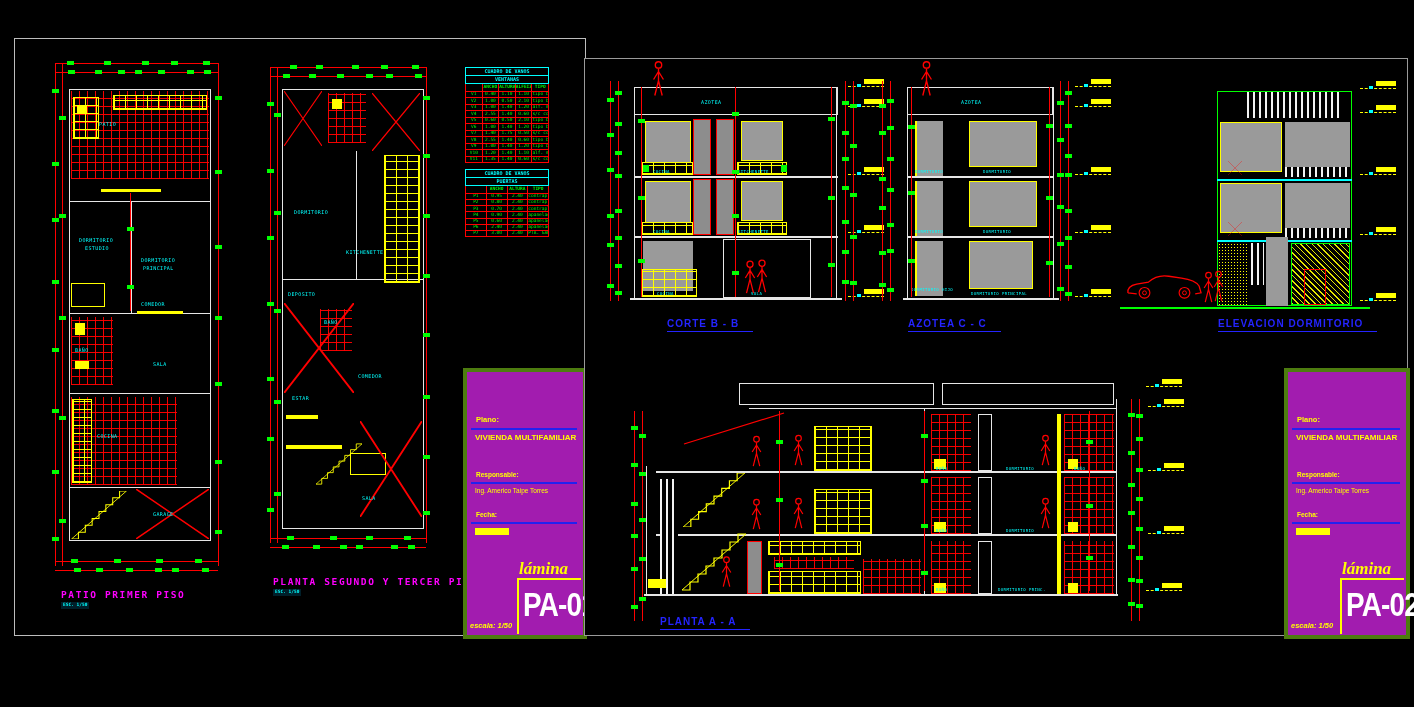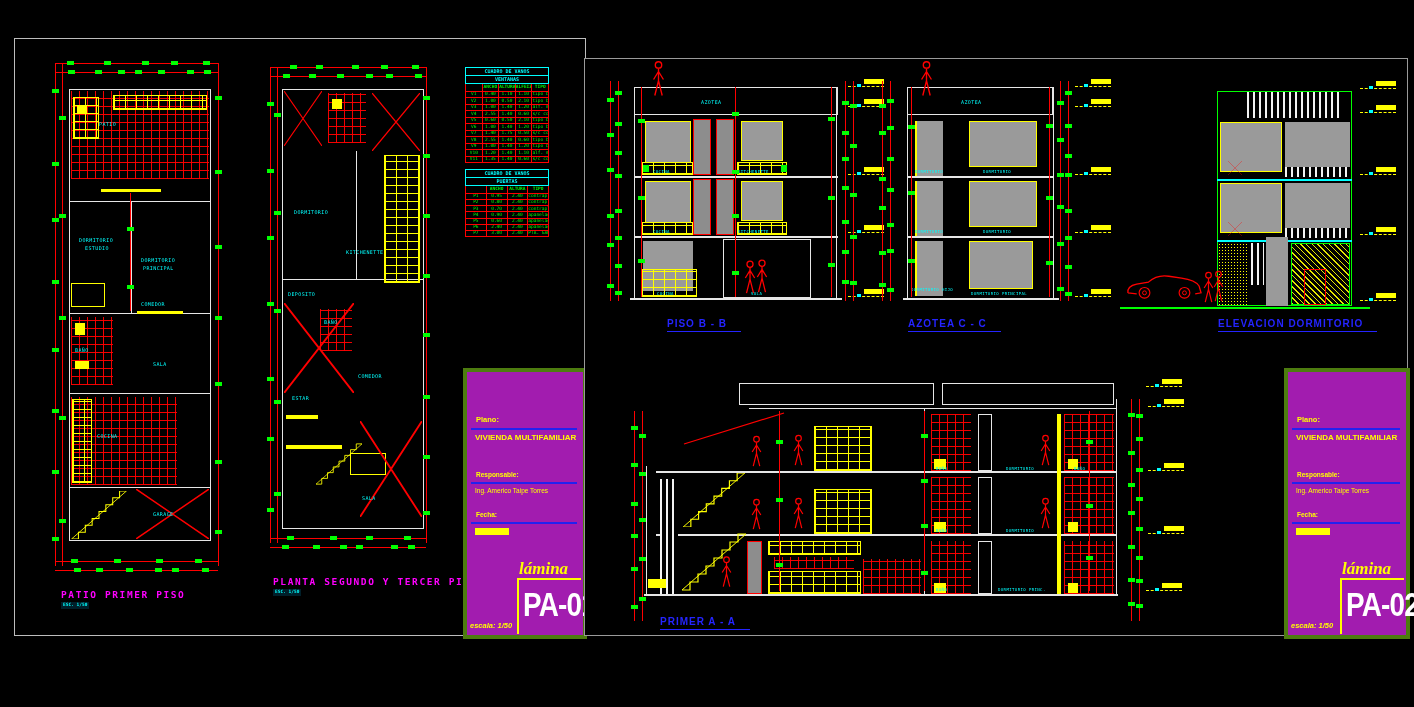--- a/index.html
+++ b/index.html
@@ -562,21 +562,21 @@
         <i class="rl" style="left:130px;top:18px;width:1px;height:210px"></i>
         <i class="gt" style="left:127px;top:43px"></i>
         <i class="gt" style="left:127px;top:101px"></i>
         <i class="gt" style="left:127px;top:145px"></i>
         <i class="gt" style="left:127px;top:202px"></i>
         <i class="rl" style="left:226px;top:18px;width:1px;height:210px"></i>
         <i class="gt" style="left:223px;top:48px"></i>
         <i class="gt" style="left:223px;top:127px"></i>
         <i class="gt" style="left:223px;top:194px"></i>
       </div>
-  <span class="sec-title" style="left:82px;top:260px">PISO  B - B</span>
+  <span class="sec-title" style="left:82px;top:260px">CORTE  B - B</span>
 
   <div id="ccc" class="a" style="left:292px;top:10px;width:235px;height:250px">
     <i class="wl" style="left:30px;top:18px;width:1px;height:213px"></i>
     <i class="wl" style="left:176px;top:18px;width:1px;height:213px"></i>
     <i class="wbox" style="left:30px;top:18px;width:146px;height:28px"></i>
     <svg class="fig" width="15" height="37" style="left:42px;top:-8px">
           <use href="#figman" width="15" height="37"></use>
         </svg>
     <span class="lbl" style="left:84px;top:30px">AZOTEA</span>
     <i class="panel" style="left:38px;top:52px;width:28px;height:55px;border-left:2px solid #ffff00"></i>
@@ -860,21 +860,21 @@
         <i class="rl" style="left:290px;top:40px;width:1px;height:180px"></i>
         <i class="gt" style="left:287px;top:63px"></i>
         <i class="gt" style="left:287px;top:108px"></i>
         <i class="gt" style="left:287px;top:153px"></i>
         <i class="gt" style="left:287px;top:200px"></i>
         <i class="rl" style="left:455px;top:40px;width:1px;height:180px"></i>
         <i class="gt" style="left:452px;top:69px"></i>
         <i class="gt" style="left:452px;top:133px"></i>
         <i class="gt" style="left:452px;top:185px"></i>
       </div>
-  <span class="sec-title" style="left:75px;top:558px">PRIMER  A - A</span>
+  <span class="sec-title" style="left:75px;top:558px">PLANTA  A - A</span>
 
   <div class="tb" id="tb2" style="left:699px;top:309px;width:118px;height:263px">
     <span class="lab" style="left:9px;top:44px">Plano:</span>
     <i class="bl" style="left:4px;top:56px;width:108px"></i>
     <span class="val" style="left:8px;top:62px;width:108px">VIVIENDA MULTIFAMILIAR</span>
     <span class="lab" style="left:9px;top:100px;font-size:6.5px">Responsable:</span>
     <i class="bl" style="left:4px;top:110px;width:108px"></i>
     <span class="val2" style="left:8px;top:115px">Ing. Americo Taipe Torres</span>
     <span class="lab" style="left:9px;top:140px;font-size:6.5px">Fecha:</span>
     <i class="bl" style="left:4px;top:150px;width:108px"></i>

